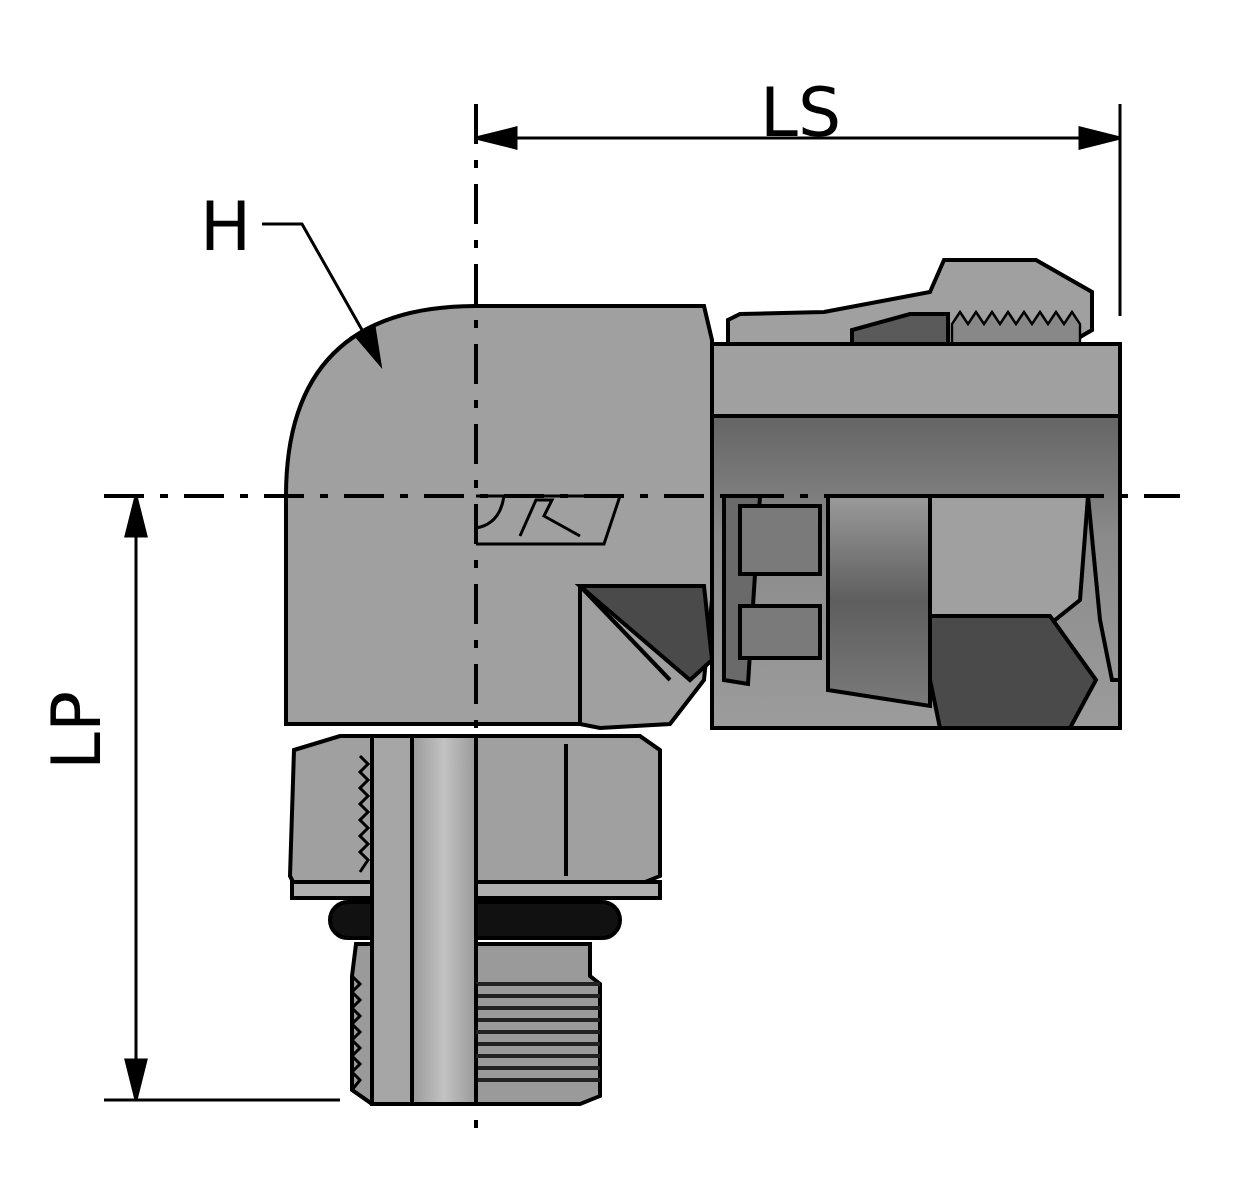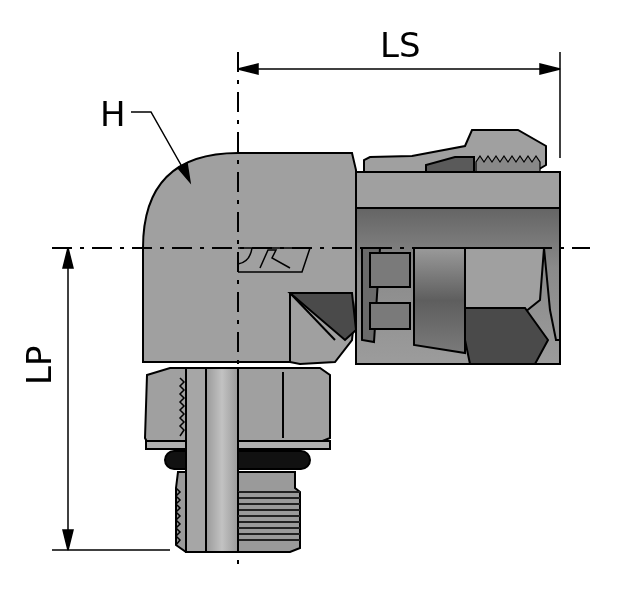--- a/index.html
+++ b/index.html
@@ -1,19 +1,19 @@
 <!DOCTYPE html>
 <html><head>
 <meta charset="utf-8">
 <style>
   html, body { margin: 0; padding: 0; background: #ffffff; }
   body { width: 620px; height: 600px; position: relative; overflow: hidden; font-family: "DejaVu Sans", sans-serif; }
   #stage { position: absolute; left: 0; top: 0; width: 620px; height: 600px; }
   .dim-label { position: absolute; font-family: "DejaVu Sans", sans-serif; color: #000; font-size: 34px; line-height: 1; }
-  #label-ls { left: 380px; top: 28px; }
+  #label-ls { left: 380px; top: 40px; }
   #label-h { left: 100px; top: 97px; }
   #label-lp { left: 22px; top: 385px; transform: rotate(-90deg); transform-origin: left top; }
 </style>
 </head>
 <body>
 
 <svg id="stage" width="620" height="600" viewBox="0 0 620 600" xmlns="http://www.w3.org/2000/svg">
   <defs>
     <linearGradient id="boreGrad" x1="0" y1="0" x2="0" y2="1">
       <stop offset="0" stop-color="#4e4e4e"></stop>

